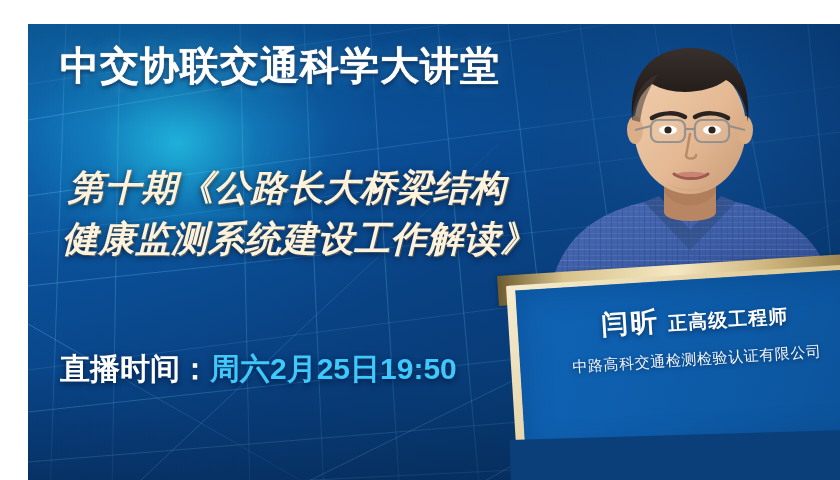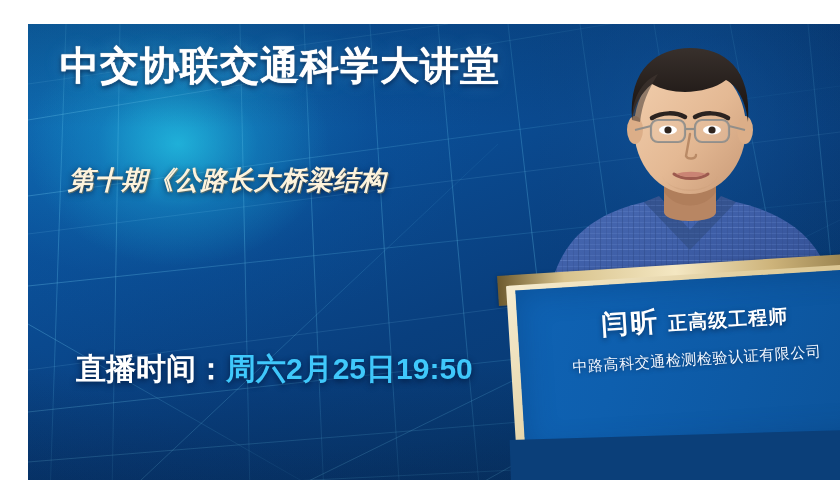--- a/index.html
+++ b/index.html
@@ -33,33 +33,33 @@
     position:absolute;left:32px;top:22px;
     font-size:39px;line-height:1.0;font-weight:bold;color:#ffffff;
     letter-spacing:1px;white-space:nowrap;
     text-shadow:0 0 1px #fff, 0 2px 5px rgba(0,22,58,.80), 0 0 18px rgba(120,220,255,.30);
   }
 
   
   #subtitle{
     position:absolute;left:40px;top:138px;width:540px;
     font-style:italic;font-weight:bold;
-    font-size:26px;line-height:1.42;
+    font-size:36px;line-height:1.42;
     color:#fdf3dc;letter-spacing:.5px;
     text-shadow:0 2px 6px rgba(0,20,54,.85), 1px 1px 0 rgba(206,170,92,.55);
   }
   #subtitle .l2{display:block;margin-left:-6px;}
 
   
   #timeline{
     position:absolute;left:32px;top:330px;
     font-size:30px;font-weight:bold;line-height:1;white-space:nowrap;
     text-shadow:0 2px 6px rgba(0,20,54,.85);
   }
-  #timeline .lbl{color:#ffffff;margin-left:16px;}
+  #timeline .lbl{color:#ffffff;}
   #timeline .val{color:#3fc8fb;}
 
   
   #photo-wrap{
     position:absolute;left:512px;top:0px;width:300px;height:282px;
     overflow:hidden;
   }
   #photo{position:absolute;left:0;top:0;width:300px;height:282px;}
 
   
@@ -249,20 +249,21 @@
         </g>
       </svg>
     </div>
 
     <div id="gold-diag"></div>
 
     <div id="headline">中交协联交通科学大讲堂</div>
 
     <div id="subtitle">
       <span class="l1">第十期《公路长大桥梁结构</span>
+      <span class="l2">健康监测系统建设工作解读》</span>
     </div>
 
     <div id="timeline">
       <span class="lbl">直播时间：</span><span class="val">周六2月25日19:50</span>
     </div>
 
     <div id="name-panel">
       <div class="gold-edge"></div>
       <div class="inner"></div>
       <div id="panel-text">

